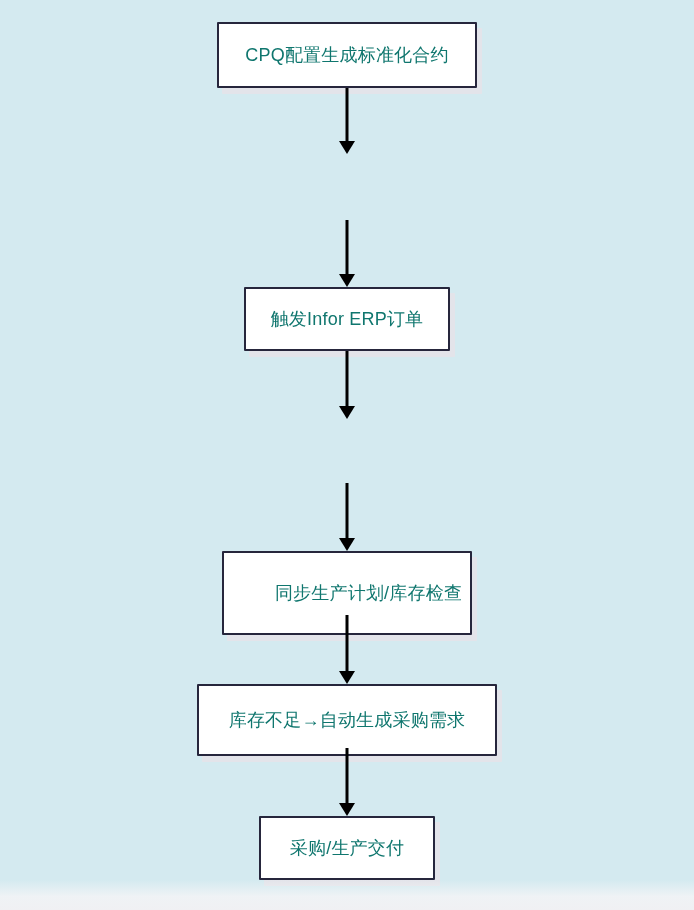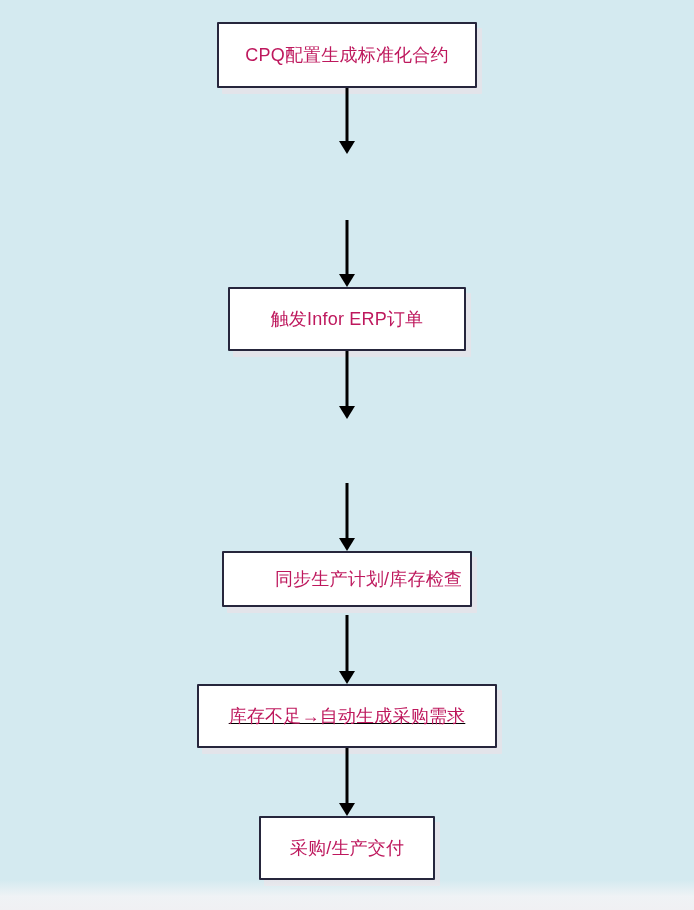--- a/index.html
+++ b/index.html
@@ -97,21 +97,21 @@
     border: 2.6px solid #26263c;
     border-radius: 1px;
     display: flex;
     align-items: center;
     justify-content: center;
     box-shadow: 5px 6px 0 0 rgba(228,228,233,0.95);
     white-space: nowrap;
   }
 
   .node-label {
-    color: #be185d;
+    color: #0f766e;
     font-size: 18px;
     line-height: 1;
     letter-spacing: 0.2px;
     font-weight: 400;
   }
 
   
   .connector {
     position: absolute;
     left: 50%;
@@ -154,42 +154,42 @@
     <div class="connector" style="top:88px; height:66px;">
       <div class="shaft" style="height:53px;"></div>
       <div class="head"></div>
     </div>
 
     <div class="connector" style="top:220px; height:67px;">
       <div class="shaft" style="height:54px;"></div>
       <div class="head"></div>
     </div>
 
-    <div class="node" style="top:287px; width:238px; height:64px;">
+    <div class="node" style="top:287px; width:206px; height:64px;">
       <span class="node-label">触发Infor ERP订单</span>
     </div>
     <div class="connector" style="top:351px; height:68px;">
       <div class="shaft" style="height:55px;"></div>
       <div class="head"></div>
     </div>
 
     <div class="connector" style="top:483px; height:68px;">
       <div class="shaft" style="height:55px;"></div>
       <div class="head"></div>
     </div>
 
-    <div class="node" style="top:551px; width:250px; height:56px;padding-left:43px;">
+    <div class="node" style="top:551px; width:250px; height:84px;padding-left:43px;">
       <span class="node-label">同步生产计划/库存检查</span>
     </div>
     <div class="connector" style="top:615px; height:69px;">
       <div class="shaft" style="height:56px;"></div>
       <div class="head"></div>
     </div>
 
-    <div class="node" style="top:684px; width:300px; height:64px;text-decoration:underline;">
+    <div class="node" style="top:684px; width:300px; height:72px;">
       <span class="node-label">库存不足→自动生成采购需求</span>
     </div>
     <div class="connector" style="top:748px; height:68px;">
       <div class="shaft" style="height:55px;"></div>
       <div class="head"></div>
     </div>
 
     <div class="node" style="top:816px; width:176px; height:64px;justify-content:center;">
       <span class="node-label">采购/生产交付</span>
     </div>

